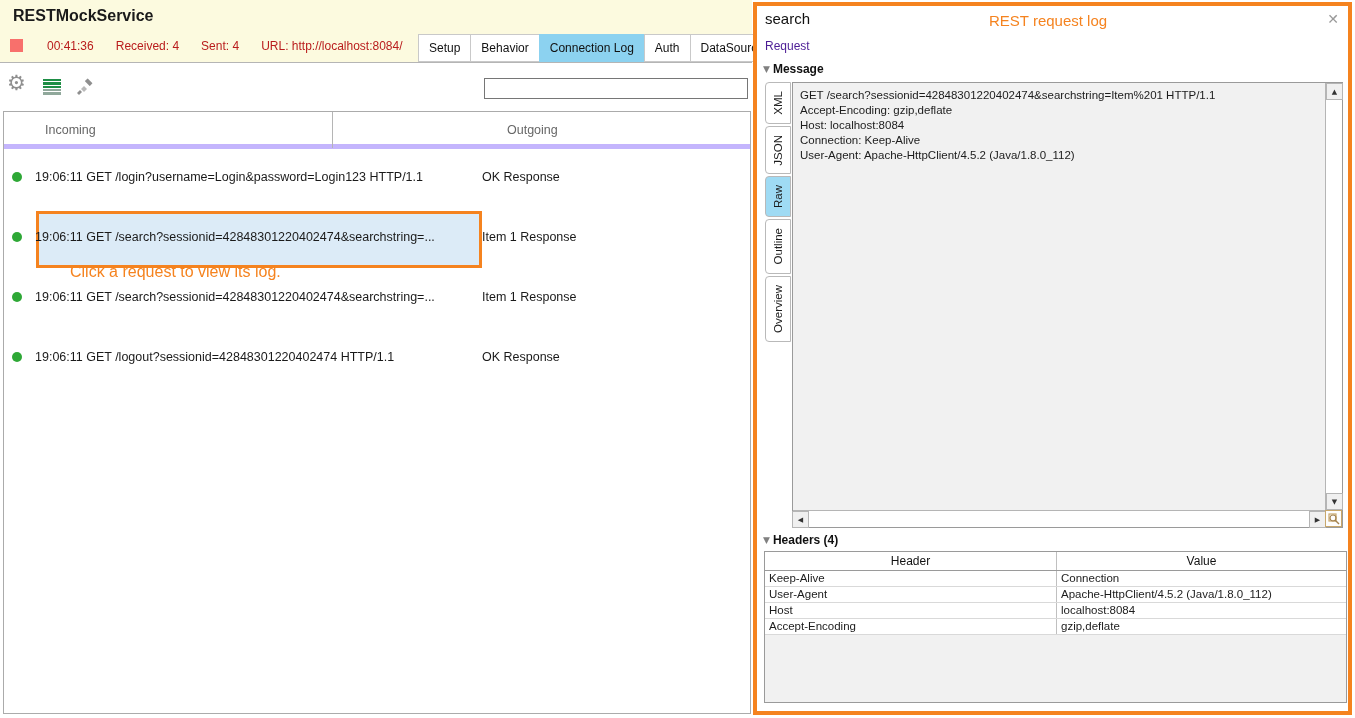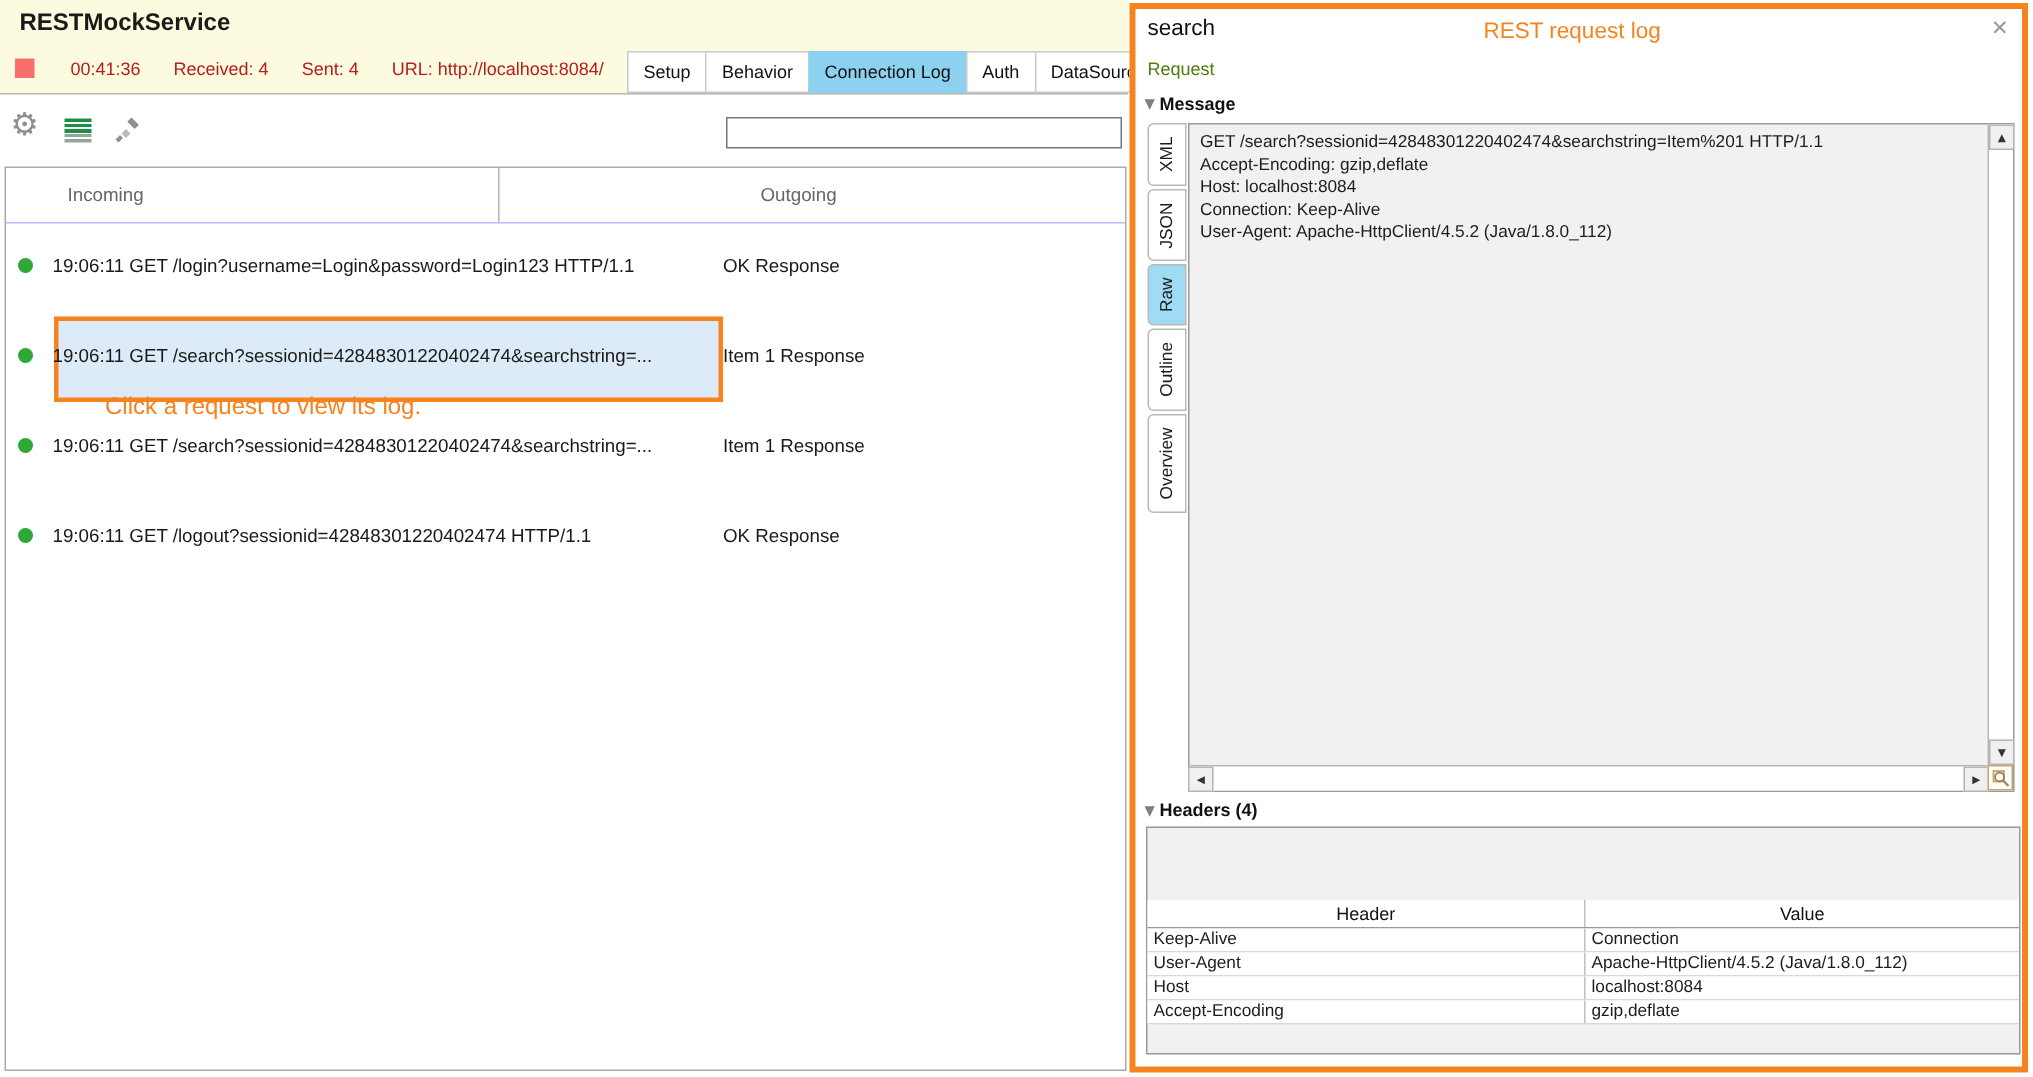--- a/index.html
+++ b/index.html
@@ -18,38 +18,38 @@
 
   .toolbar { position:absolute; left:0; top:64px; width:752px; height:46px; background:#fff; }
   .gear-ic { position:absolute; left:7px; top:9px; font-size:21px; line-height:21px; color:#8f8f8f; font-family:"DejaVu Sans", sans-serif; }
   .stripes-ic { position:absolute; left:43px; top:15px; width:18px; height:16px;
     background:linear-gradient(to bottom,#1E8E45 0 2.5px,transparent 2.5px 3.5px,#1E8E45 3.5px 6px,transparent 6px 7px,#1E8E45 7px 9.5px,transparent 9.5px 10.5px,#90A89B 10.5px 12.5px,transparent 12.5px 13.5px,#90A89B 13.5px 16px); }
   .brush-ic { position:absolute; left:74px; top:12px; }
   .filter-label { position:absolute; left:451px; top:19px; font-size:12.5px; color:#1c1c1c;margin-left:46px; }
   .filter-input { position:absolute; left:484px; top:14px; width:264px; height:21px; border:1px solid #767676; font-size:12px; padding:0 4px; background:#fff; }
 
   .txn-panel { position:absolute; left:3px; top:111px; width:748px; height:603px; border:1px solid #ababab; background:#fff; }
-  .txn-header { position:absolute; left:0; top:0; width:100%; height:37px; border-bottom:1px solid #c4b5fd; font-size:12.5px; color:#666; }
+  .txn-header { position:absolute; left:0; top:0; width:100%; height:37px; border-bottom:5px solid #c4b5fd; font-size:12.5px; color:#666; }
   .col-incoming { position:absolute; left:41px; top:11px; }
   .col-outgoing { position:absolute; left:503px; top:11px; }
   .col-divider { position:absolute; left:328px; top:0; width:1px; height:36px; background:#b5b5b5; }
   .txn-row { position:absolute; left:0; width:100%; height:20px; z-index:2; font-size:12.5px; color:#1a1a1a; white-space:nowrap; }
   .txn-row .dot { position:absolute; left:8px; top:5px; width:10px; height:10px; border-radius:50%; background:#2EA836; }
   .txn-row .in-text { position:absolute; left:31px; top:3px; }
   .txn-row .out-text { position:absolute; left:478px; top:3px; }
   .row-0 { top:55px; } .row-1 { top:115px; } .row-2 { top:175px; } .row-3 { top:235px; }
   .sel-box { position:absolute; left:32px; top:99px; width:446px; height:57px; background:#DCEBF7; border:3px solid #F5831F; z-index:1; }
   .txn-annotation { position:absolute; left:66px; top:151px; z-index:3; font-size:16px; color:#F5831F; white-space:nowrap; }
 
   
   .request-panel { position:absolute; left:753px; top:2px; width:599px; height:713px; border:4px solid #F5831F; background:#fff; }
   .rp-title { position:absolute; left:8px; top:4px; font-size:15px; color:#111; }
   .rp-annotation { position:absolute; left:232px; top:6px; font-size:15px; color:#F5831F; }
   .rp-close { position:absolute; right:9px; top:5px; font-size:14px; color:#999; cursor:default; font-family:"DejaVu Sans", sans-serif; }
-  .rp-request { position:absolute; left:8px; top:33px; font-size:12px; color:#4d7c0f; }
+  .rp-request { position:absolute; left:8px; top:33px; font-size:12px; color:#4c1d95; }
   .section-head { position:absolute; font-size:12px; font-weight:bold; color:#111; }
   .tri { color:#808080; font-size:9px; vertical-align:1px; margin-right:3px; font-family:"DejaVu Sans", sans-serif; font-weight:normal; }
   .msg-head { left:6px; top:56px; }
   .hdrs-head { left:6px; top:527px; }
 
   .view-tabs { position:absolute; left:8px; top:76px; width:27px; display:flex; flex-direction:column; gap:2px; }
   .vtab { border:1px solid #b9b9b9; border-radius:4px 0 0 4px; background:#fff; padding:8px 0; width:26px; display:flex; align-items:center; justify-content:center; font-size:11.5px; color:#1c1c1c; }
   .vtab span { writing-mode:vertical-rl; transform:rotate(180deg); }
   .vtab.active { background:#9FDBF4; }
 
@@ -57,21 +57,21 @@
   .msg-text { position:absolute; left:7px; top:5px; right:22px; font-size:11.5px; line-height:15px; color:#1c1c1c; white-space:nowrap; overflow:hidden; }
   .vscroll { position:absolute; top:0; right:0; width:17px; bottom:17px; background:#fff; border-left:1px solid #b5b5b5; }
   .hscroll { position:absolute; left:0; right:17px; bottom:0; height:17px; background:#fff; border-top:1px solid #b5b5b5; }
   .sbtn { position:absolute; width:17px; height:17px; background:#f0f0f0; border:1px solid #b5b5b5; display:flex; align-items:center; justify-content:center; font-size:7px; color:#333; font-family:"DejaVu Sans", sans-serif; }
   .sb-up { top:0; right:-1px; } .sb-down { bottom:0; right:-1px; }
   .sb-left { left:-1px; bottom:-1px; } .sb-right { right:-1px; bottom:-1px; }
   .corner-btn { position:absolute; right:0; bottom:0; width:17px; height:17px; background:#fdfdfd; border:1px solid #c8a76b; display:flex; align-items:center; justify-content:center; }
 
   .hdr-table { position:absolute; left:7px; top:545px; width:583px; height:152px; border:1px solid #9a9a9a; background:#f1f1f1; }
   .ht-row { display:flex; width:100%; }
-  .ht-head { height:19px; border-bottom:1px solid #9a9a9a; background:#fff;margin-top:48px; }
+  .ht-head { height:19px; border-bottom:1px solid #9a9a9a; background:#fff; }
   .ht-head .hcell { font-size:12px; color:#111; text-align:center; line-height:18px; }
   .hcell, .dcell { width:292px; border-right:1px solid #c0c0c0; overflow:hidden; white-space:nowrap; }
   .hcell:last-child, .dcell:last-child { width:auto; flex:1; border-right:none; }
   .ht-data { height:16px; background:#fff; border-bottom:1px solid #d9d9d9; }
   .ht-data .dcell { font-size:11.5px; color:#1c1c1c; line-height:15px; padding-left:4px; }
 </style>
 </head>
 <body>
 
 <div class="app">

